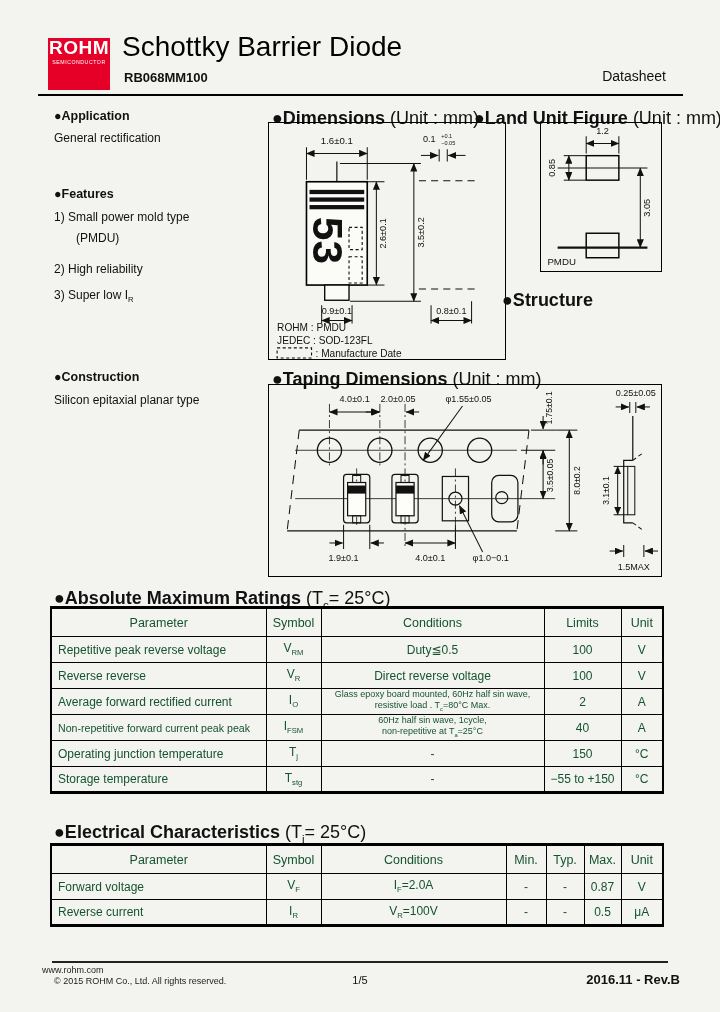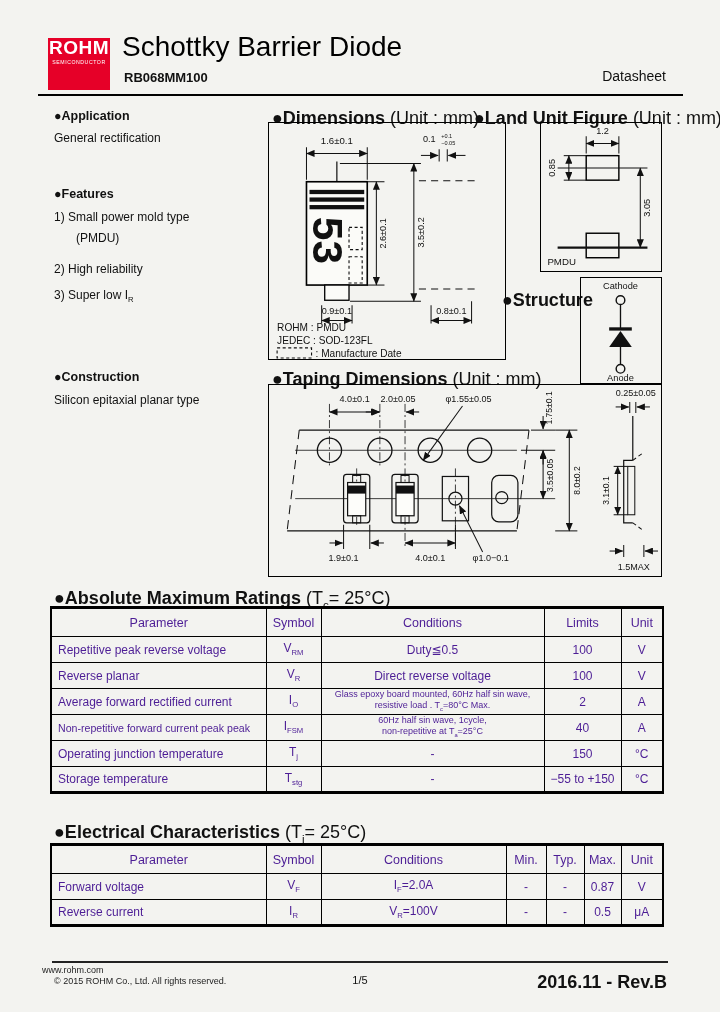--- a/index.html
+++ b/index.html
@@ -22,33 +22,33 @@
   
   .sechdr{font-size:18px;white-space:nowrap;}
   .sechdr .b{font-weight:bold;}
   
   .dbox{border:1.6px solid #000;}
   svg text{fill:#111;font-family:"Liberation Sans",sans-serif;}
   
   table.dtable{position:absolute;border-collapse:collapse;table-layout:fixed;
                border:3px solid #000;border-left-width:2px;border-right-width:2px;background:transparent;}
   .dtable th,.dtable td{border:1.4px solid #000;text-align:center;vertical-align:middle;
-               padding:0;font-size:12px;color:#4c1d95;}
+               padding:0;font-size:12px;color:#14532d;}
   .dtable thead th{height:27px;font-weight:normal;font-size:12.5px;}
   .dtable tbody tr{height:26px;}
   .dtable td.c-param{text-align:left;padding-left:6px;}
   .dtable td.small-param{font-size:10.6px;}
   .dtable td.cond2{font-size:9px;line-height:10.5px;}
   .dtable sub, .subtxt sub{font-size:0.64em;}
   
   .fline{left:52px;top:961px;width:616px;height:1.5px;background:#222;}
   .furl{left:42px;top:965px;font-size:9px;color:#222;}
   .fcopy{left:54px;top:976px;font-size:9px;color:#222;}
   .fpage{left:0;right:0;top:974px;text-align:center;font-size:11px;}
-  .frev{right:53px;top:972px;font-size:18px;font-weight:bold;}
+  .frev{right:40px;top:972px;font-size:13px;font-weight:bold;}
 </style>
 </head>
 <body>
 
 <div class="page">
 
   <svg width="0" height="0" style="position:absolute" aria-hidden="true">
     <defs>
       <marker id="ar" markerUnits="userSpaceOnUse" markerWidth="9" markerHeight="7" refX="8" refY="3.5" orient="auto-start-reverse">
         <path d="M0,0 L8.5,3.5 L0,7 z" fill="#111"></path>
@@ -156,32 +156,20 @@
       <text x="107" y="83" transform="rotate(-90 107 83)" font-size="9" text-anchor="middle">3.05</text>
       <rect x="44" y="108" width="32" height="24" fill="none" stroke="#000" stroke-width="1.4"></rect>
       <line x1="16" y1="122" x2="104" y2="122" stroke="#111" stroke-width="2.2"></line>
       <text x="6" y="139" font-size="9.5">PMDU</text>
     </svg>
   </div>
 
   <div class="abs sechdr" style="left:502px;top:290px">
     <span class="b">●Structure</span>
   </div>
-  <div class="abs dbox" style="left:580px;top:277px;width:80px;height:105px">
-    <svg viewBox="0 0 77 102" width="100%" height="100%">
-      <text x="38" y="11" font-size="9" text-anchor="middle">Cathode</text>
-      <circle cx="38" cy="21.5" r="4.2" fill="none" stroke="#111" stroke-width="1.4"></circle>
-      <line x1="38" y1="25.7" x2="38" y2="49" stroke="#111" stroke-width="1.3"></line>
-      <line x1="27" y1="49.5" x2="49" y2="49.5" stroke="#111" stroke-width="3.2"></line>
-      <polygon points="27,67 49,67 38,51.5" fill="#111"></polygon>
-      <line x1="38" y1="67" x2="38" y2="84" stroke="#111" stroke-width="1.3"></line>
-      <circle cx="38" cy="88.2" r="4.2" fill="none" stroke="#111" stroke-width="1.4"></circle>
-      <text x="38" y="100.5" font-size="9" text-anchor="middle">Anode</text>
-    </svg>
-  </div>
 
   <div class="abs sechdr" style="left:272px;top:369px">
     <span class="b">●Taping Dimensions</span><span> (Unit : mm)</span>
   </div>
   <div class="abs dbox" style="left:268px;top:384px;width:392px;height:191px">
     <svg viewBox="0 0 389 188" width="100%" height="100%">
 
       <line x1="30" y1="44" x2="258" y2="44" stroke="#111" stroke-width="1.3"></line>
       <line x1="18" y1="144" x2="246" y2="144" stroke="#111" stroke-width="1.3"></line>
       <line x1="30" y1="44" x2="18" y2="144" stroke="#111" stroke-width="1" stroke-dasharray="9,6"></line>
@@ -300,21 +288,21 @@
     </thead>
     <tbody>
         <tr>
           <td class="c-param">Repetitive peak reverse voltage</td>
           <td>V<sub>RM</sub></td>
           <td>Duty≦0.5</td>
           <td>100</td>
           <td>V</td>
         </tr>
         <tr>
-          <td class="c-param">Reverse planar</td>
+          <td class="c-param">Reverse reverse</td>
           <td>V<sub>R</sub></td>
           <td>Direct reverse voltage</td>
           <td>100</td>
           <td>V</td>
         </tr>
         <tr>
           <td class="c-param">Average forward rectified current</td>
           <td>I<sub>O</sub></td>
           <td class="cond2">
             <div>Glass epoxy board mounted, 60Hz half sin wave,</div>

